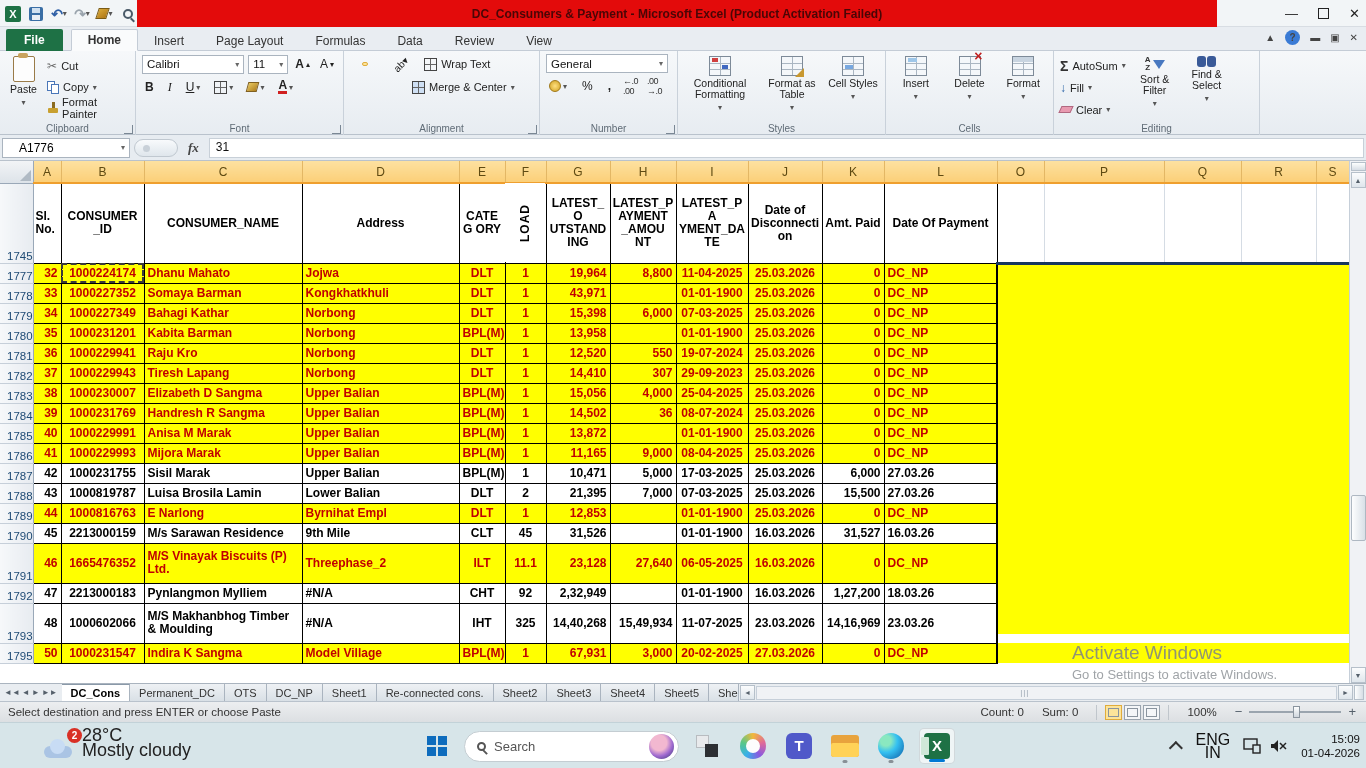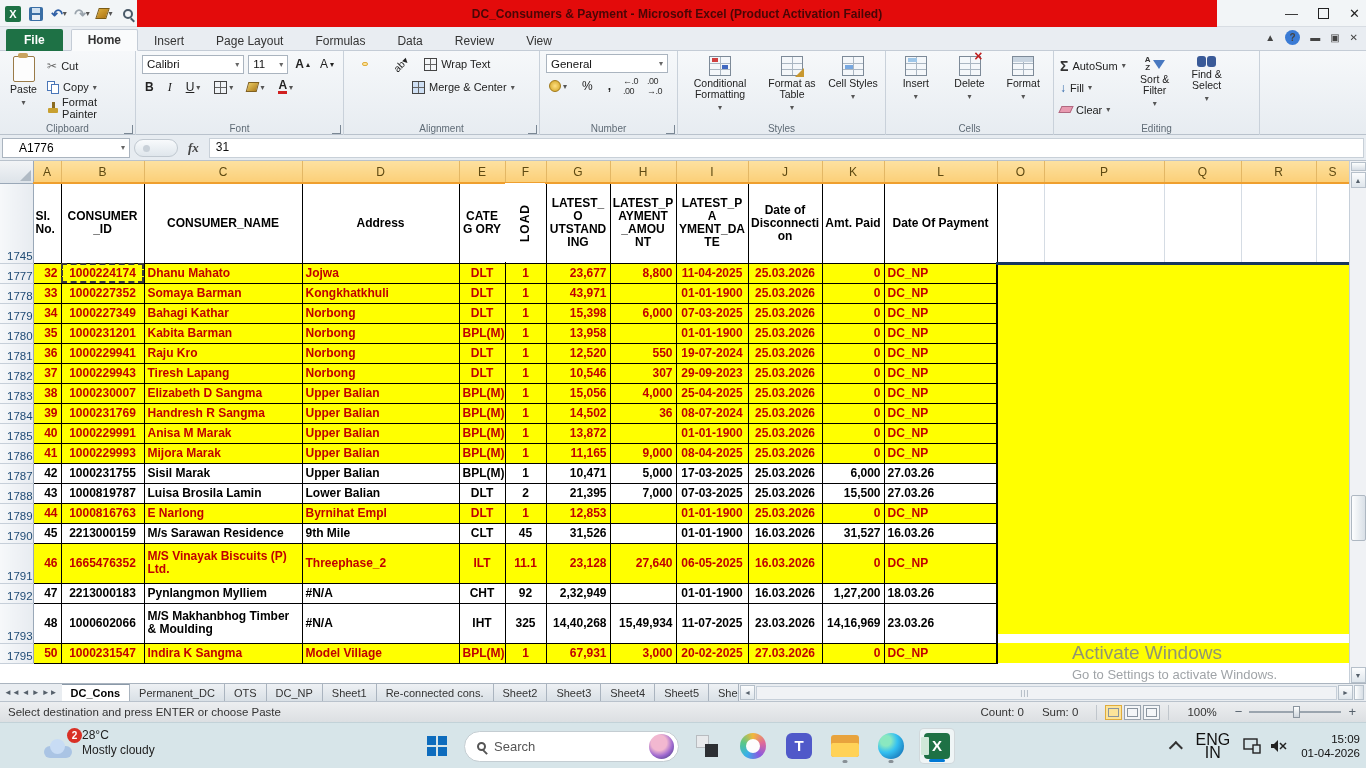--- a/index.html
+++ b/index.html
@@ -151,21 +151,21 @@
   .zthumb { position:absolute; left:44px; top:-5px; width:7px; height:12px; background:linear-gradient(#fdfefe,#cfd6dd); border:1px solid #8a949e; }
   .zbtn { font-size:13px; color:#55606b; line-height:10px; }
 
   
   .taskbar { position:absolute; left:0; top:722px; width:1366px; height:46px; background:#d7e5e9; border-top:1px solid #c2d2d8; }
   .weather { position:absolute; left:44px; top:5px; display:flex; align-items:center; gap:8px; }
   .cloud { position:relative; width:30px; height:20px; margin-top:10px; }
   .cloud:before { content:""; position:absolute; left:0; bottom:0; width:28px; height:12px; background:#aac4e4; border-radius:7px; }
   .cloud:after { content:""; position:absolute; left:6px; bottom:4px; width:15px; height:15px; background:#c8dcf4; border-radius:50%; }
   .wbadge { position:absolute; right:-8px; top:-10px; width:15px; height:15px; background:#d93025; color:#fff; border-radius:50%; font-size:10px; font-weight:bold; text-align:center; line-height:15px; z-index:2; }
-  .wtext { font-size:12px; color:#222; line-height:15px; }
+  .wtext { font-size:18px; color:#222; line-height:15px; }
   .center-items { position:absolute; left:420px; top:0; height:46px; display:flex; align-items:center; gap:10px; }
   .startbtn { width:34px; height:34px; border-radius:5px; display:flex; align-items:center; justify-content:center; }
   .winlogo { display:grid; grid-template-columns:9px 9px; grid-template-rows:9px 9px; gap:2px; }
   .winlogo i { background:#0e6cbd; }
   .searchpill { width:215px; height:31px; background:#fff; border:1px solid #c4cdd2; border-radius:16px; display:flex; align-items:center; padding:0 4px 0 12px; gap:8px; }
   .sglass { width:9px; height:9px; border:2px solid #555; border-radius:50%; position:relative; flex:none; }
   .sglass:after { content:""; position:absolute; right:-4px; bottom:-4px; width:6px; height:2px; background:#555; transform:rotate(45deg); }
   .stext { flex:1; font-size:13px; color:#555; }
   .sball { width:25px; height:25px; border-radius:50%; background:radial-gradient(circle at 40% 35%, #f2b8d0 0 35%, #a06ad0 60%, #283068 100%); flex:none; }
   .tbicon { width:36px; height:36px; border-radius:5px; display:flex; align-items:center; justify-content:center; position:relative; }
@@ -525,21 +525,21 @@
           <td class="hr-empty"></td>
         </tr>
       <tr class="yrow r1777" style="height: 20px;">
     <td class="rn">1777</td>
     <td class="c aR">32</td>
             <td class="c aC copied">1000224174</td>
             <td class="c aL cC">Dhanu Mahato</td>
             <td class="c aL">Jojwa</td>
             <td class="c aC">DLT</td>
             <td class="c aC">1</td>
-            <td class="c aR">23,677</td>
+            <td class="c aR">19,964</td>
             <td class="c aR">8,800</td>
             <td class="c aC">11-04-2025</td>
             <td class="c aC">25.03.2026</td>
             <td class="c aR">0</td>
             <td class="c aL">DC_NP</td>
             <td class="blk" colspan="5"></td>
   </tr>
           <tr class="yrow r1778" style="height: 20px;">
     <td class="rn">1778</td>
     <td class="c aR">33</td>
@@ -605,21 +605,21 @@
             <td class="blk" colspan="5"></td>
   </tr>
           <tr class="yrow r1782" style="height: 20px;">
     <td class="rn">1782</td>
     <td class="c aR">37</td>
             <td class="c aC">1000229943</td>
             <td class="c aL cC">Tiresh Lapang</td>
             <td class="c aL">Norbong</td>
             <td class="c aC">DLT</td>
             <td class="c aC">1</td>
-            <td class="c aR">10,546</td>
+            <td class="c aR">14,410</td>
             <td class="c aR">307</td>
             <td class="c aC">29-09-2023</td>
             <td class="c aC">25.03.2026</td>
             <td class="c aR">0</td>
             <td class="c aL">DC_NP</td>
             <td class="blk" colspan="5"></td>
   </tr>
           <tr class="yrow r1783" style="height: 20px;">
     <td class="rn">1783</td>
     <td class="c aR">38</td>

